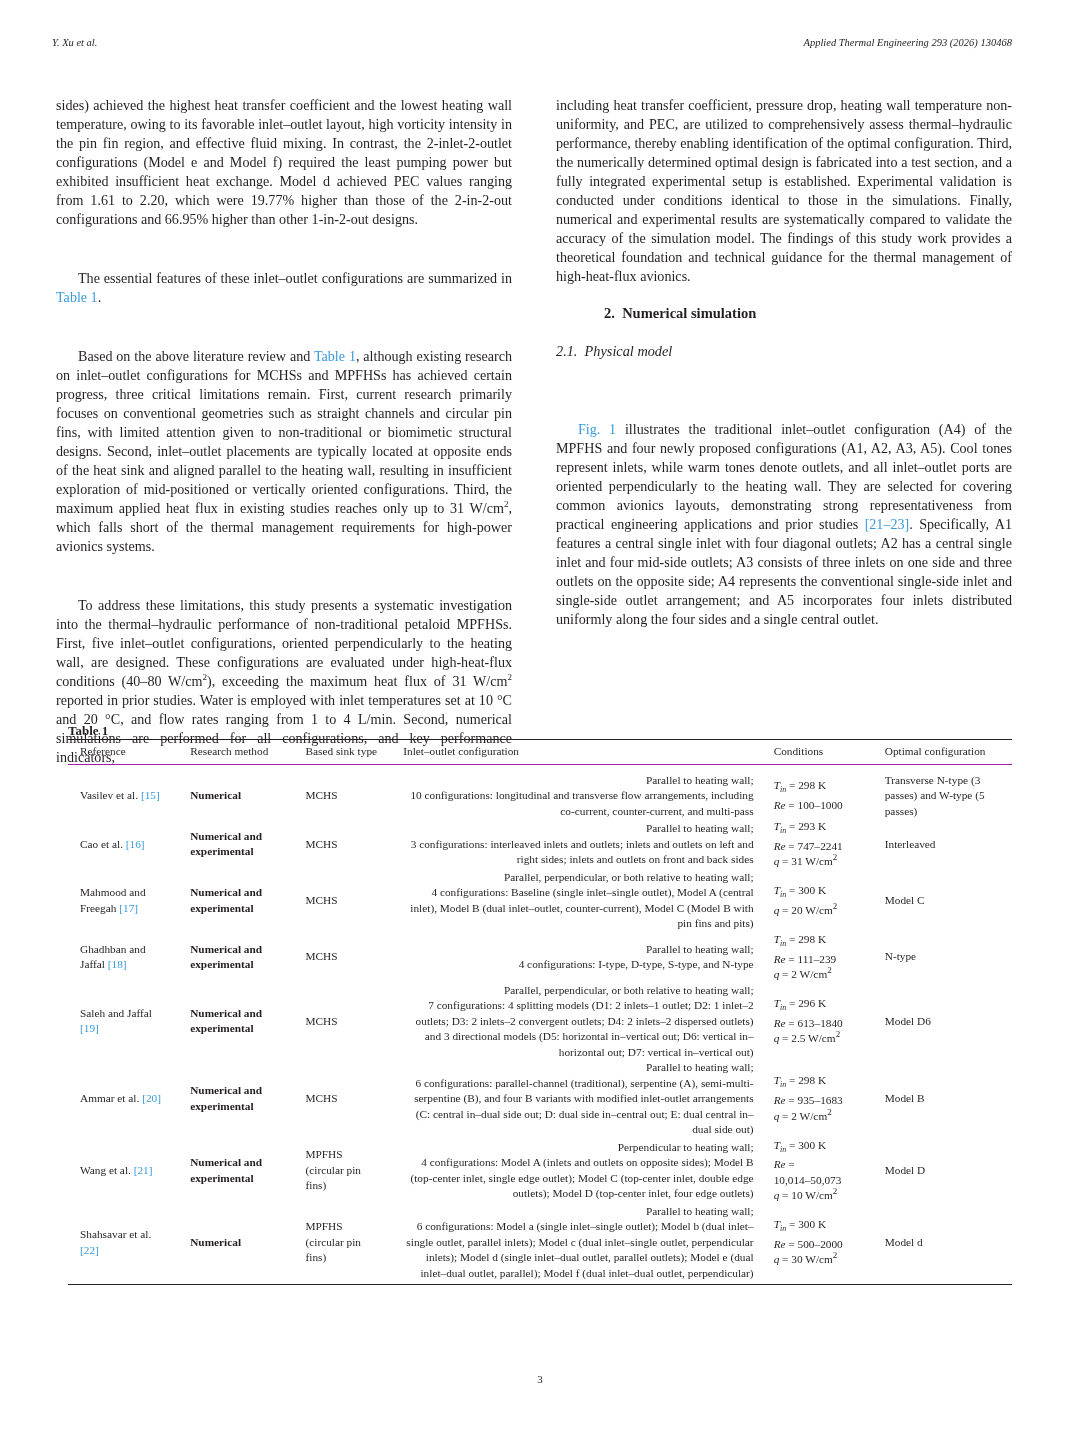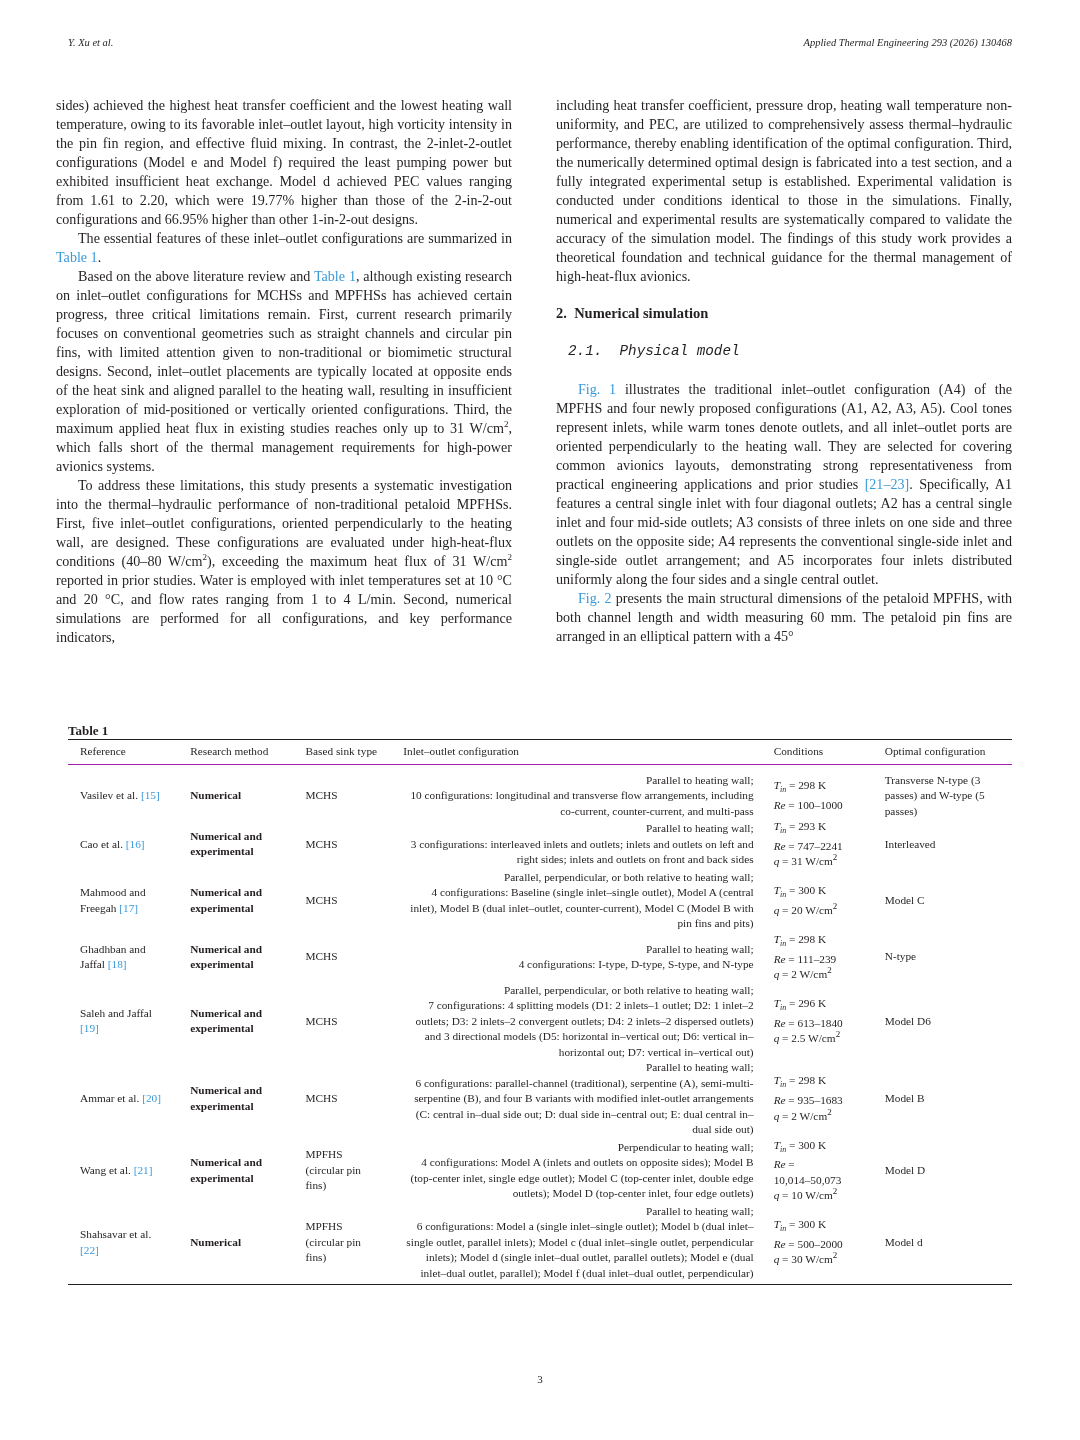--- a/index.html
+++ b/index.html
@@ -1,29 +1,29 @@
 <!DOCTYPE html>
 <html><head>
 <meta charset="utf-8">
 <style>
   html, body { margin:0; padding:0; background:#ffffff; }
   body { width:1080px; height:1440px; position:relative; overflow:hidden; color:#231f20;
          font-family:"Liberation Serif","DejaVu Serif",serif; }
-  .running-header { position:absolute; top:37px; left:68px; right:68px; height:16px;
+  .running-header { position:absolute; top:37px; left:52px; right:68px; height:16px;
          font-style:italic; font-size:10.5px; color:#231f20; }
   .running-header .left { position:absolute; left:0; top:0; }
   .running-header .right { position:absolute; right:0; top:0; }
   .col { position:absolute; top:96px; width:456px; font-size:14.1px; line-height:19px; text-align:justify; }
   .col.left { left:56px; }
   .col.right { left:556px; }
   .col p { margin:0; hyphens:auto; }
-  .col p.indent { text-indent:22px; }
+  .col p.indent { text-indent:22px;margin-top:40px; }
   a.ref, span.ref { color:#3a9ad9; text-decoration:none; }
   .sec-head { font-weight:bold; font-size:14.5px; margin:18px 0 0 0; height:19px; }
-  .subsec-head { font-style:italic; font-size:14.3px; margin:19px 0 0 12px; height:19px;font-family:Liberation Mono, monospace; }
+  .subsec-head { font-style:italic; font-size:14.3px; margin:19px 0 0 0; height:19px; }
   .spacer-19 { height:19px; }
   sup { font-size:9px; line-height:0; vertical-align:super; }
 
   .table-block { position:absolute; top:722px; left:68px; width:944px; }
   .table-label { font-weight:bold; font-size:13px; line-height:17px; }
   .table-caption { font-size:13px; line-height:17px; margin-bottom:3px; }
   table.summary { width:944px; border-collapse:collapse; font-size:11.3px; line-height:15.5px; }
   table.summary thead th { font-weight:normal; text-align:left; padding:4px 8px 4px 12px; border-top:1.6px solid #231f20; border-bottom:1px solid #a21caf; white-space:nowrap; }
   table.summary tbody td { vertical-align:middle; padding:0 8px 0 12px; }
   table.summary tbody tr:first-child td { padding-top:8px; }
@@ -44,25 +44,24 @@
 
 <div class="col left">
   <p>sides) achieved the highest heat transfer coefficient and the lowest heating wall temperature, owing to its favorable inlet–outlet layout, high vorticity intensity in the pin fin region, and effective fluid mixing. In contrast, the 2-inlet-2-outlet configurations (Model e and Model f) required the least pumping power but exhibited insufficient heat exchange. Model d achieved PEC values ranging from 1.61 to 2.20, which were 19.77% higher than those of the 2-in-2-out configurations and 66.95% higher than other 1-in-2-out designs.</p>
   <p class="indent"><span>The essential features of these inlet–outlet configurations are summarized in </span><a class="ref" href="#table1">Table 1</a><span>.</span></p>
   <p class="indent"><span>Based on the above literature review and </span><a class="ref" href="#table1">Table 1</a><span>, although existing research on inlet–outlet configurations for MCHSs and MPFHSs has achieved certain progress, three critical limitations remain. First, current research primarily focuses on conventional geometries such as straight channels and circular pin fins, with limited attention given to non-traditional or biomimetic structural designs. Second, inlet–outlet placements are typically located at opposite ends of the heat sink and aligned parallel to the heating wall, resulting in insufficient exploration of mid-positioned or vertically oriented configurations. Third, the maximum applied heat flux in existing studies reaches only up to 31 W/cm</span><sup>2</sup><span>, which falls short of the thermal management requirements for high-power avionics systems.</span></p>
   <p class="indent"><span>To address these limitations, this study presents a systematic investigation into the thermal–hydraulic performance of non-traditional petaloid MPFHSs. First, five inlet–outlet configurations, oriented perpendicularly to the heating wall, are designed. These configurations are evaluated under high-heat-flux conditions (40–80 W/cm</span><sup>2</sup><span>), exceeding the maximum heat flux of 31 W/cm</span><sup>2</sup><span> reported in prior studies. Water is employed with inlet temperatures set at 10 °C and 20 °C, and flow rates ranging from 1 to 4 L/min. Second, numerical simulations are performed for all configurations, and key performance indicators,</span></p>
 </div>
 
 <div class="col right">
   <p>including heat transfer coefficient, pressure drop, heating wall temperature non-uniformity, and PEC, are utilized to comprehensively assess thermal–hydraulic performance, thereby enabling identification of the optimal configuration. Third, the numerically determined optimal design is fabricated into a test section, and a fully integrated experimental setup is established. Experimental validation is conducted under conditions identical to those in the simulations. Finally, numerical and experimental results are systematically compared to validate the accuracy of the simulation model. The findings of this study work provides a theoretical foundation and technical guidance for the thermal management of high-heat-flux avionics.</p>
-  <div class="sec-head" style="white-space:pre;">2.  Numerical simulation</div>
+  <div class="sec-head" style="white-space:pre;margin-left:48px;">2.  Numerical simulation</div>
   <div class="subsec-head" style="white-space:pre;">2.1.  Physical model</div>
   <div class="spacer-19"></div>
   <p class="indent"><a class="ref" href="#fig1">Fig. 1</a><span> illustrates the traditional inlet–outlet configuration (A4) of the MPFHS and four newly proposed configurations (A1, A2, A3, A5). Cool tones represent inlets, while warm tones denote outlets, and all inlet–outlet ports are oriented perpendicularly to the heating wall. They are selected for covering common avionics layouts, demonstrating strong representativeness from practical engineering applications and prior studies </span><a class="ref" href="#ref21">[21–23]</a><span>. Specifically, A1 features a central single inlet with four diagonal outlets; A2 has a central single inlet and four mid-side outlets; A3 consists of three inlets on one side and three outlets on the opposite side; A4 represents the conventional single-side inlet and single-side outlet arrangement; and A5 incorporates four inlets distributed uniformly along the four sides and a single central outlet.</span></p>
-  <p class="indent"><a class="ref" href="#fig2">Fig. 2</a><span> presents the main structural dimensions of the petaloid MPFHS, with both channel length and width measuring 60 mm. The petaloid pin fins are arranged in an elliptical pattern with a 45°</span></p>
 </div>
 
 <div class="table-block" id="table1">
   <div class="table-label">Table 1</div>
   <table class="summary">
     <thead>
       <tr>
         <th class="c1">Reference</th>
         <th class="c2">Research method</th>
         <th class="c3">Based sink type</th>

